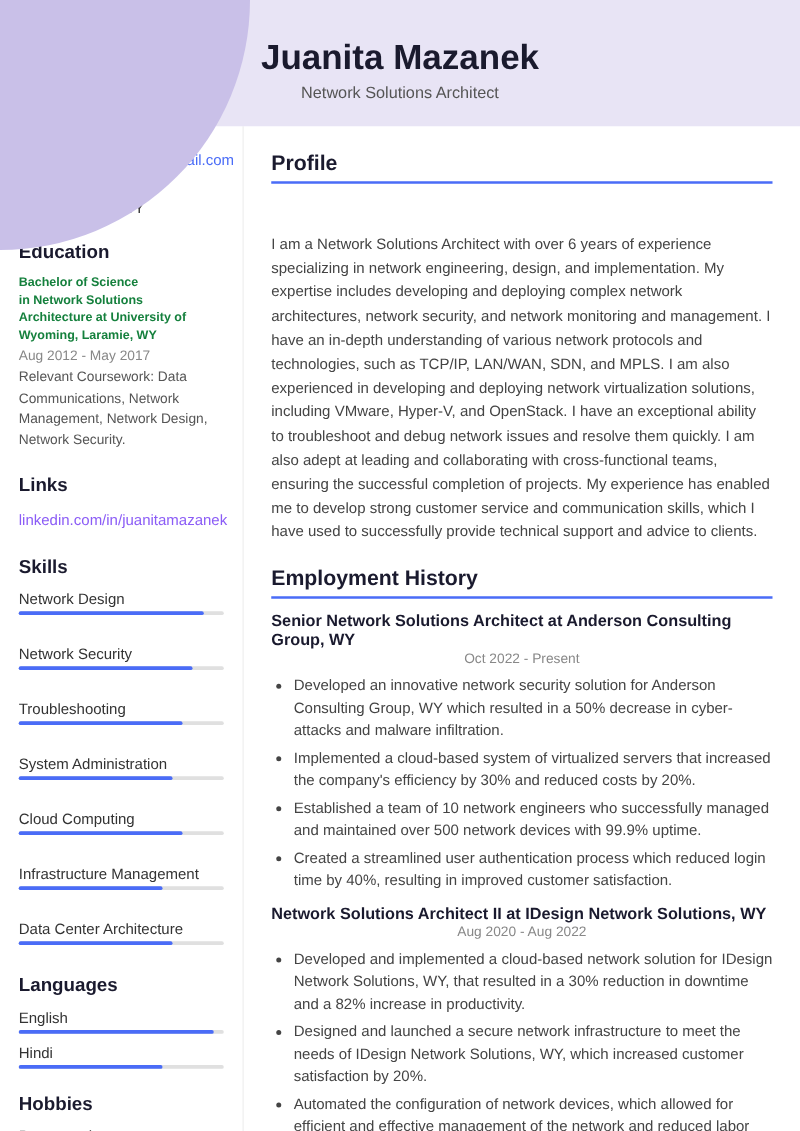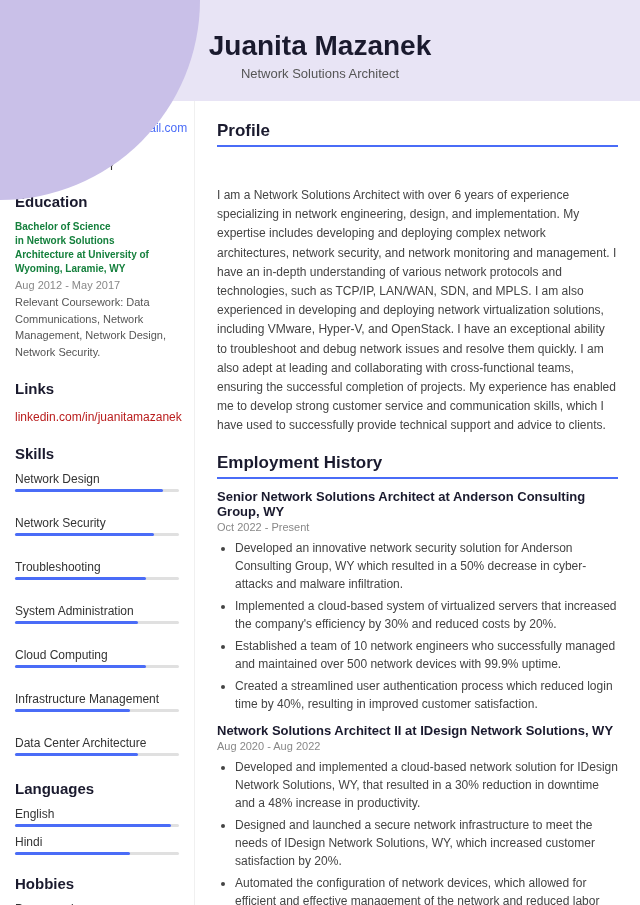--- a/index.html
+++ b/index.html
@@ -101,21 +101,21 @@
       font-size: 11px;
       color: #888;
       margin: 3px 0;
     }
     .edu-coursework {
       font-size: 11px;
       color: #555;
       line-height: 1.5;
     }
     .link-item a {
-      color: #b91c1c;
+      color: #8b5cf6;
       text-decoration: none;
       font-size: 12px;
     }
     .skill-item {
       margin-bottom: 24px;
     }
     .skill-name {
       font-size: 12px;
       color: #333;
       margin-bottom: 3px;
@@ -164,20 +164,21 @@
     .job-title {
       font-size: 13px;
       font-weight: 700;
       color: #1a1a2e;
       margin-bottom: 2px;
     }
     .job-date {
       font-size: 11px;
       color: #888;
       margin-bottom: 6px;
+      text-align: center;
     }
     .job-bullets {
       list-style: disc;
       padding-left: 18px;
       margin-bottom: 10px;
     }
     .job-bullets li {
       font-size: 12px;
       color: #444;
       line-height: 1.5;
@@ -324,21 +325,21 @@
                 <li>Developed an innovative network security solution for Anderson Consulting Group, WY which resulted in a 50% decrease in cyber-attacks and malware infiltration.</li>
                 <li>Implemented a cloud-based system of virtualized servers that increased the company's efficiency by 30% and reduced costs by 20%.</li>
                 <li>Established a team of 10 network engineers who successfully managed and maintained over 500 network devices with 99.9% uptime.</li>
                 <li>Created a streamlined user authentication process which reduced login time by 40%, resulting in improved customer satisfaction.</li>
               </ul>
   </div>
             <div>
     <div class="job-title">Network Solutions Architect II at IDesign Network Solutions, WY</div>
     <div class="job-date">Aug 2020 - Aug 2022</div>
     <ul class="job-bullets">
-                <li>Developed and implemented a cloud-based network solution for IDesign Network Solutions, WY, that resulted in a 30% reduction in downtime and a 48% increase in productivity.</li>
+                <li>Developed and implemented a cloud-based network solution for IDesign Network Solutions, WY, that resulted in a 30% reduction in downtime and a 82% increase in productivity.</li>
                 <li>Designed and launched a secure network infrastructure to meet the needs of IDesign Network Solutions, WY, which increased customer satisfaction by 20%.</li>
                 <li>Automated the configuration of network devices, which allowed for efficient and effective management of the network and reduced labor costs by 15%.</li>
                 <li>Led a team of 5 network technicians in the successful migration of over 500 network devices to the new network solution, resulting in a smoother transition with minimal disruption of service.</li>
               </ul>
   </div>
           </div>
       </div>
 
     </div>
   </div>

